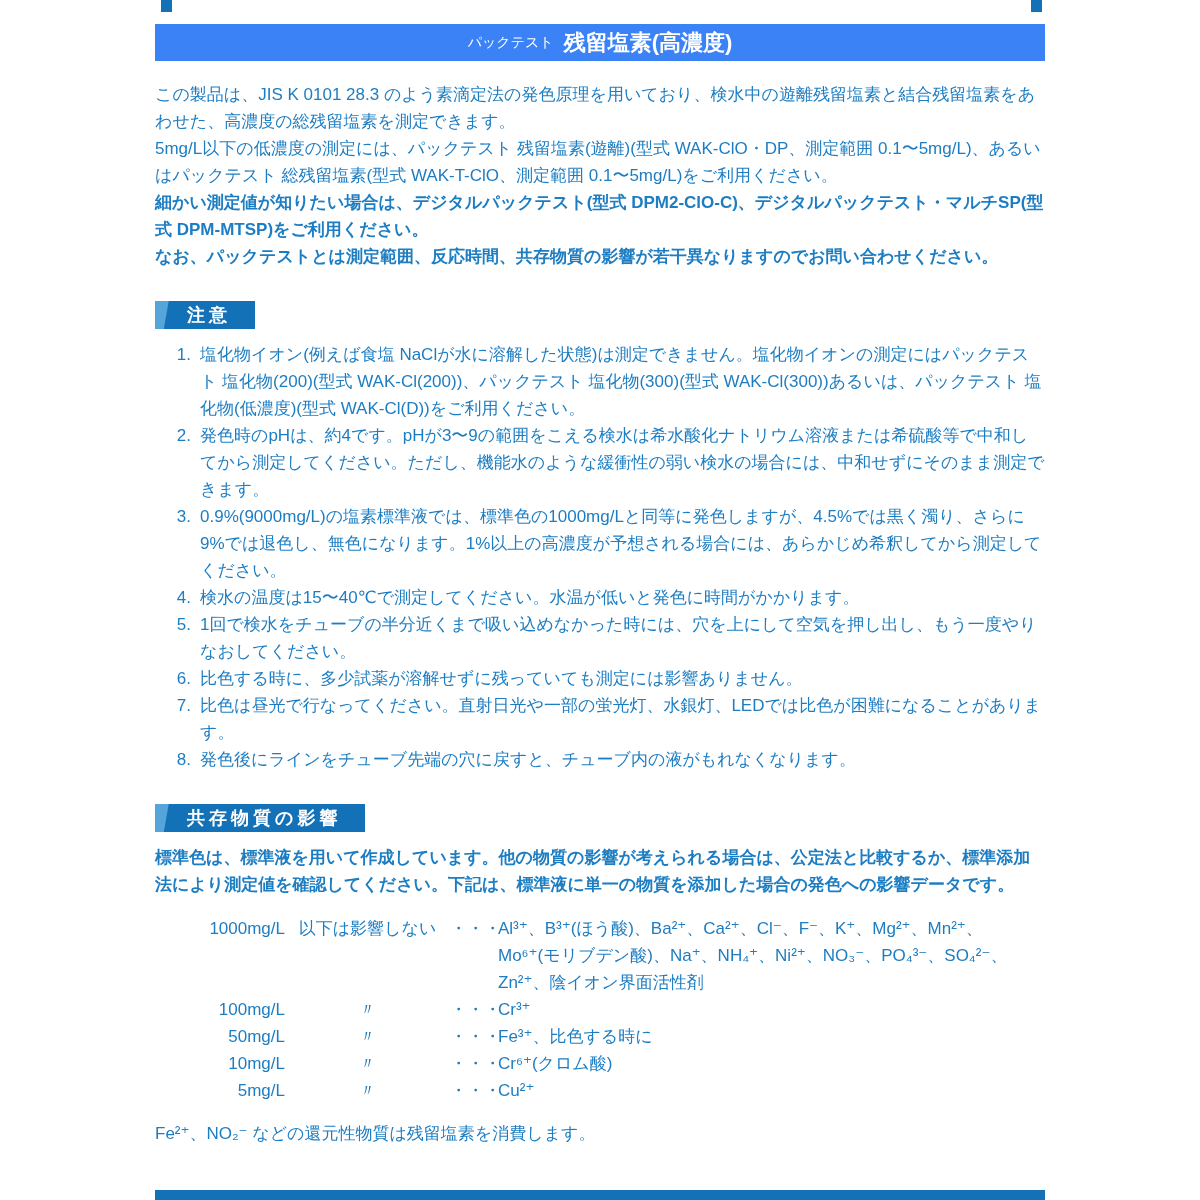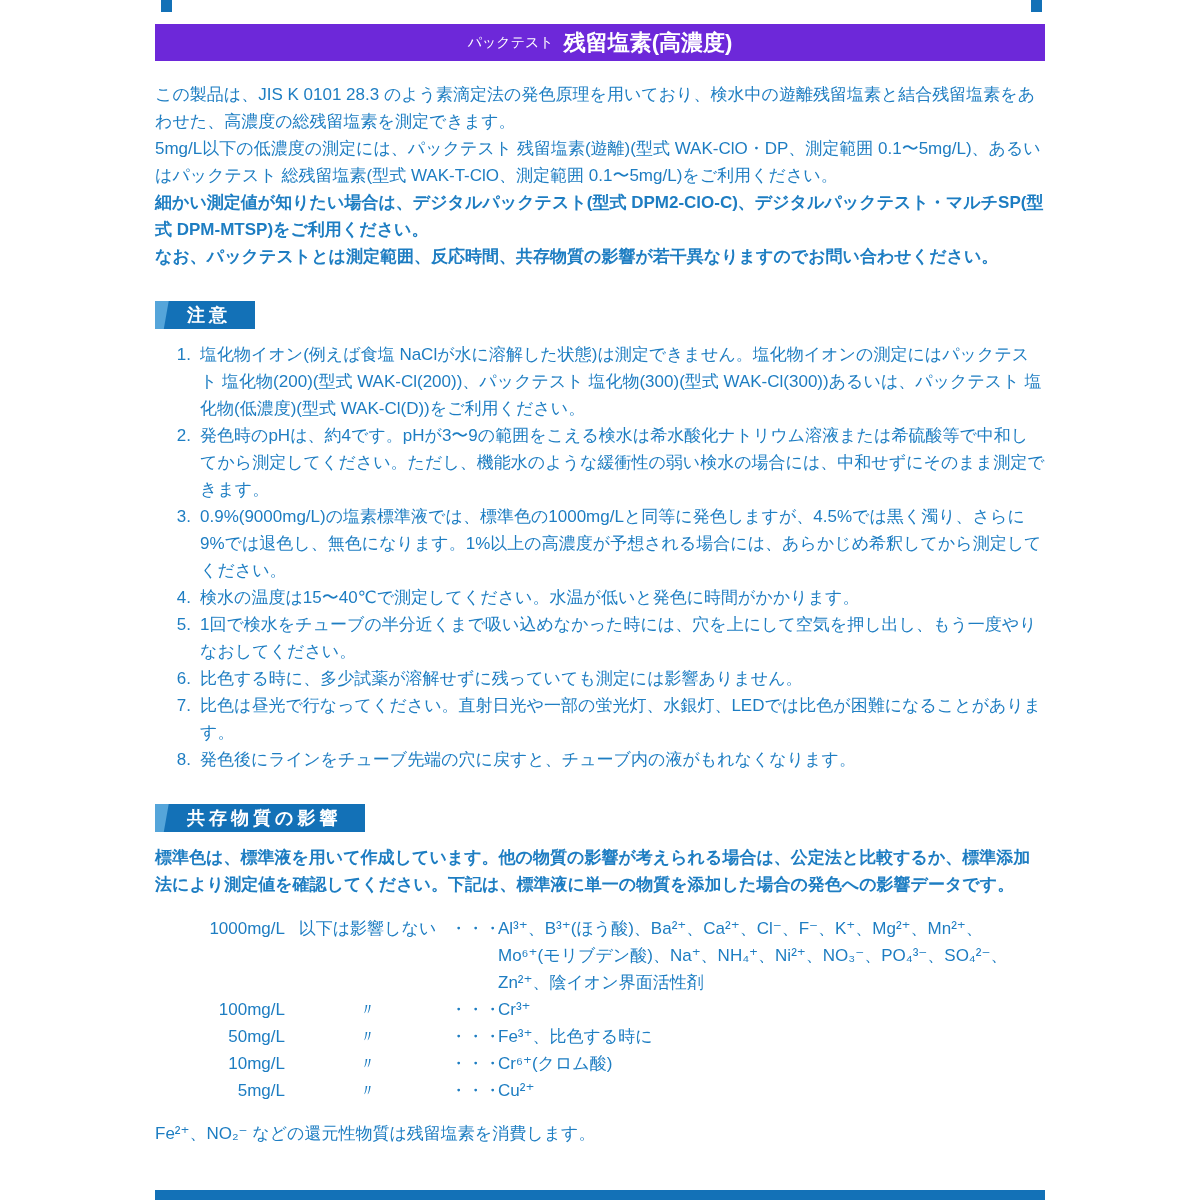--- a/index.html
+++ b/index.html
@@ -30,21 +30,21 @@
   .page {
     position: absolute;
     left: 155px;
     top: 0;
     width: 890px;
   }
 
   .titlebar {
     margin-top: 24px;
     height: 37px;
-    background: #6d28d9;
+    background: #3b82f6;
     color: #ffffff;
     display: flex;
     align-items: center;
     justify-content: center;
     gap: 10px;
   }
   .titlebar .series { font-size: 14px; line-height: 37px; }
   .titlebar .title  { font-size: 22px; font-weight: bold; line-height: 37px; }
 
   .section-heading {

